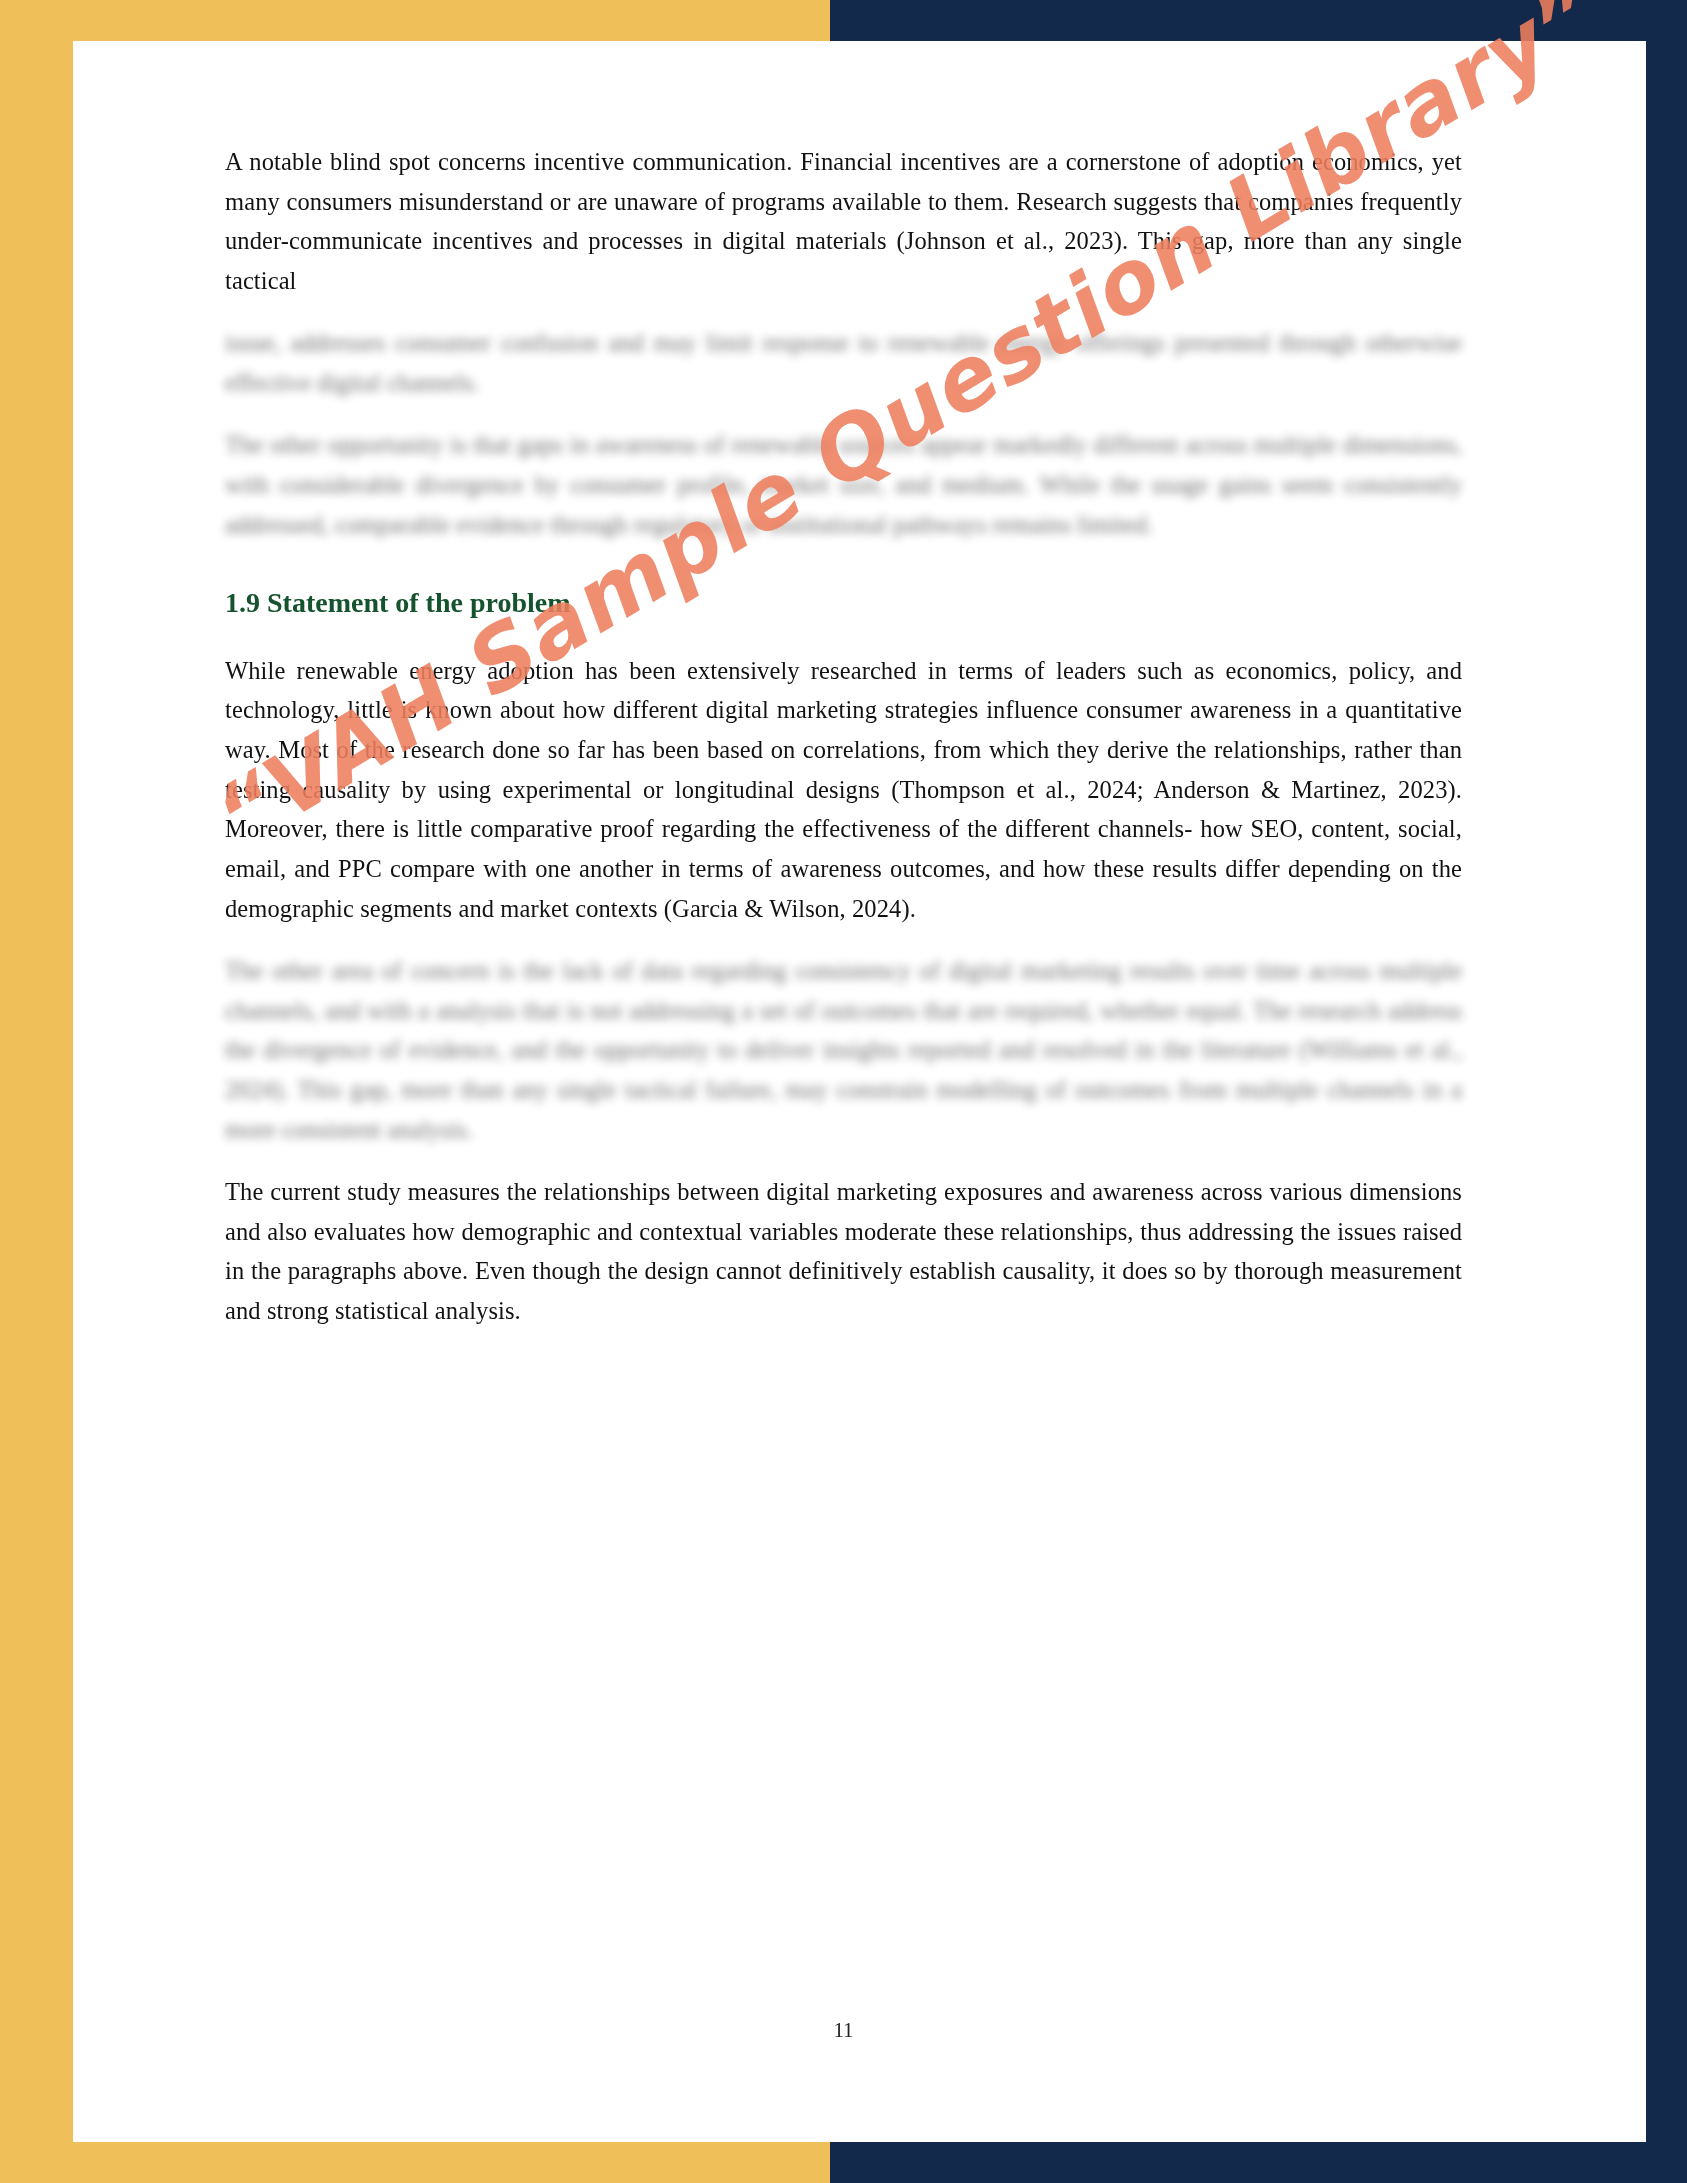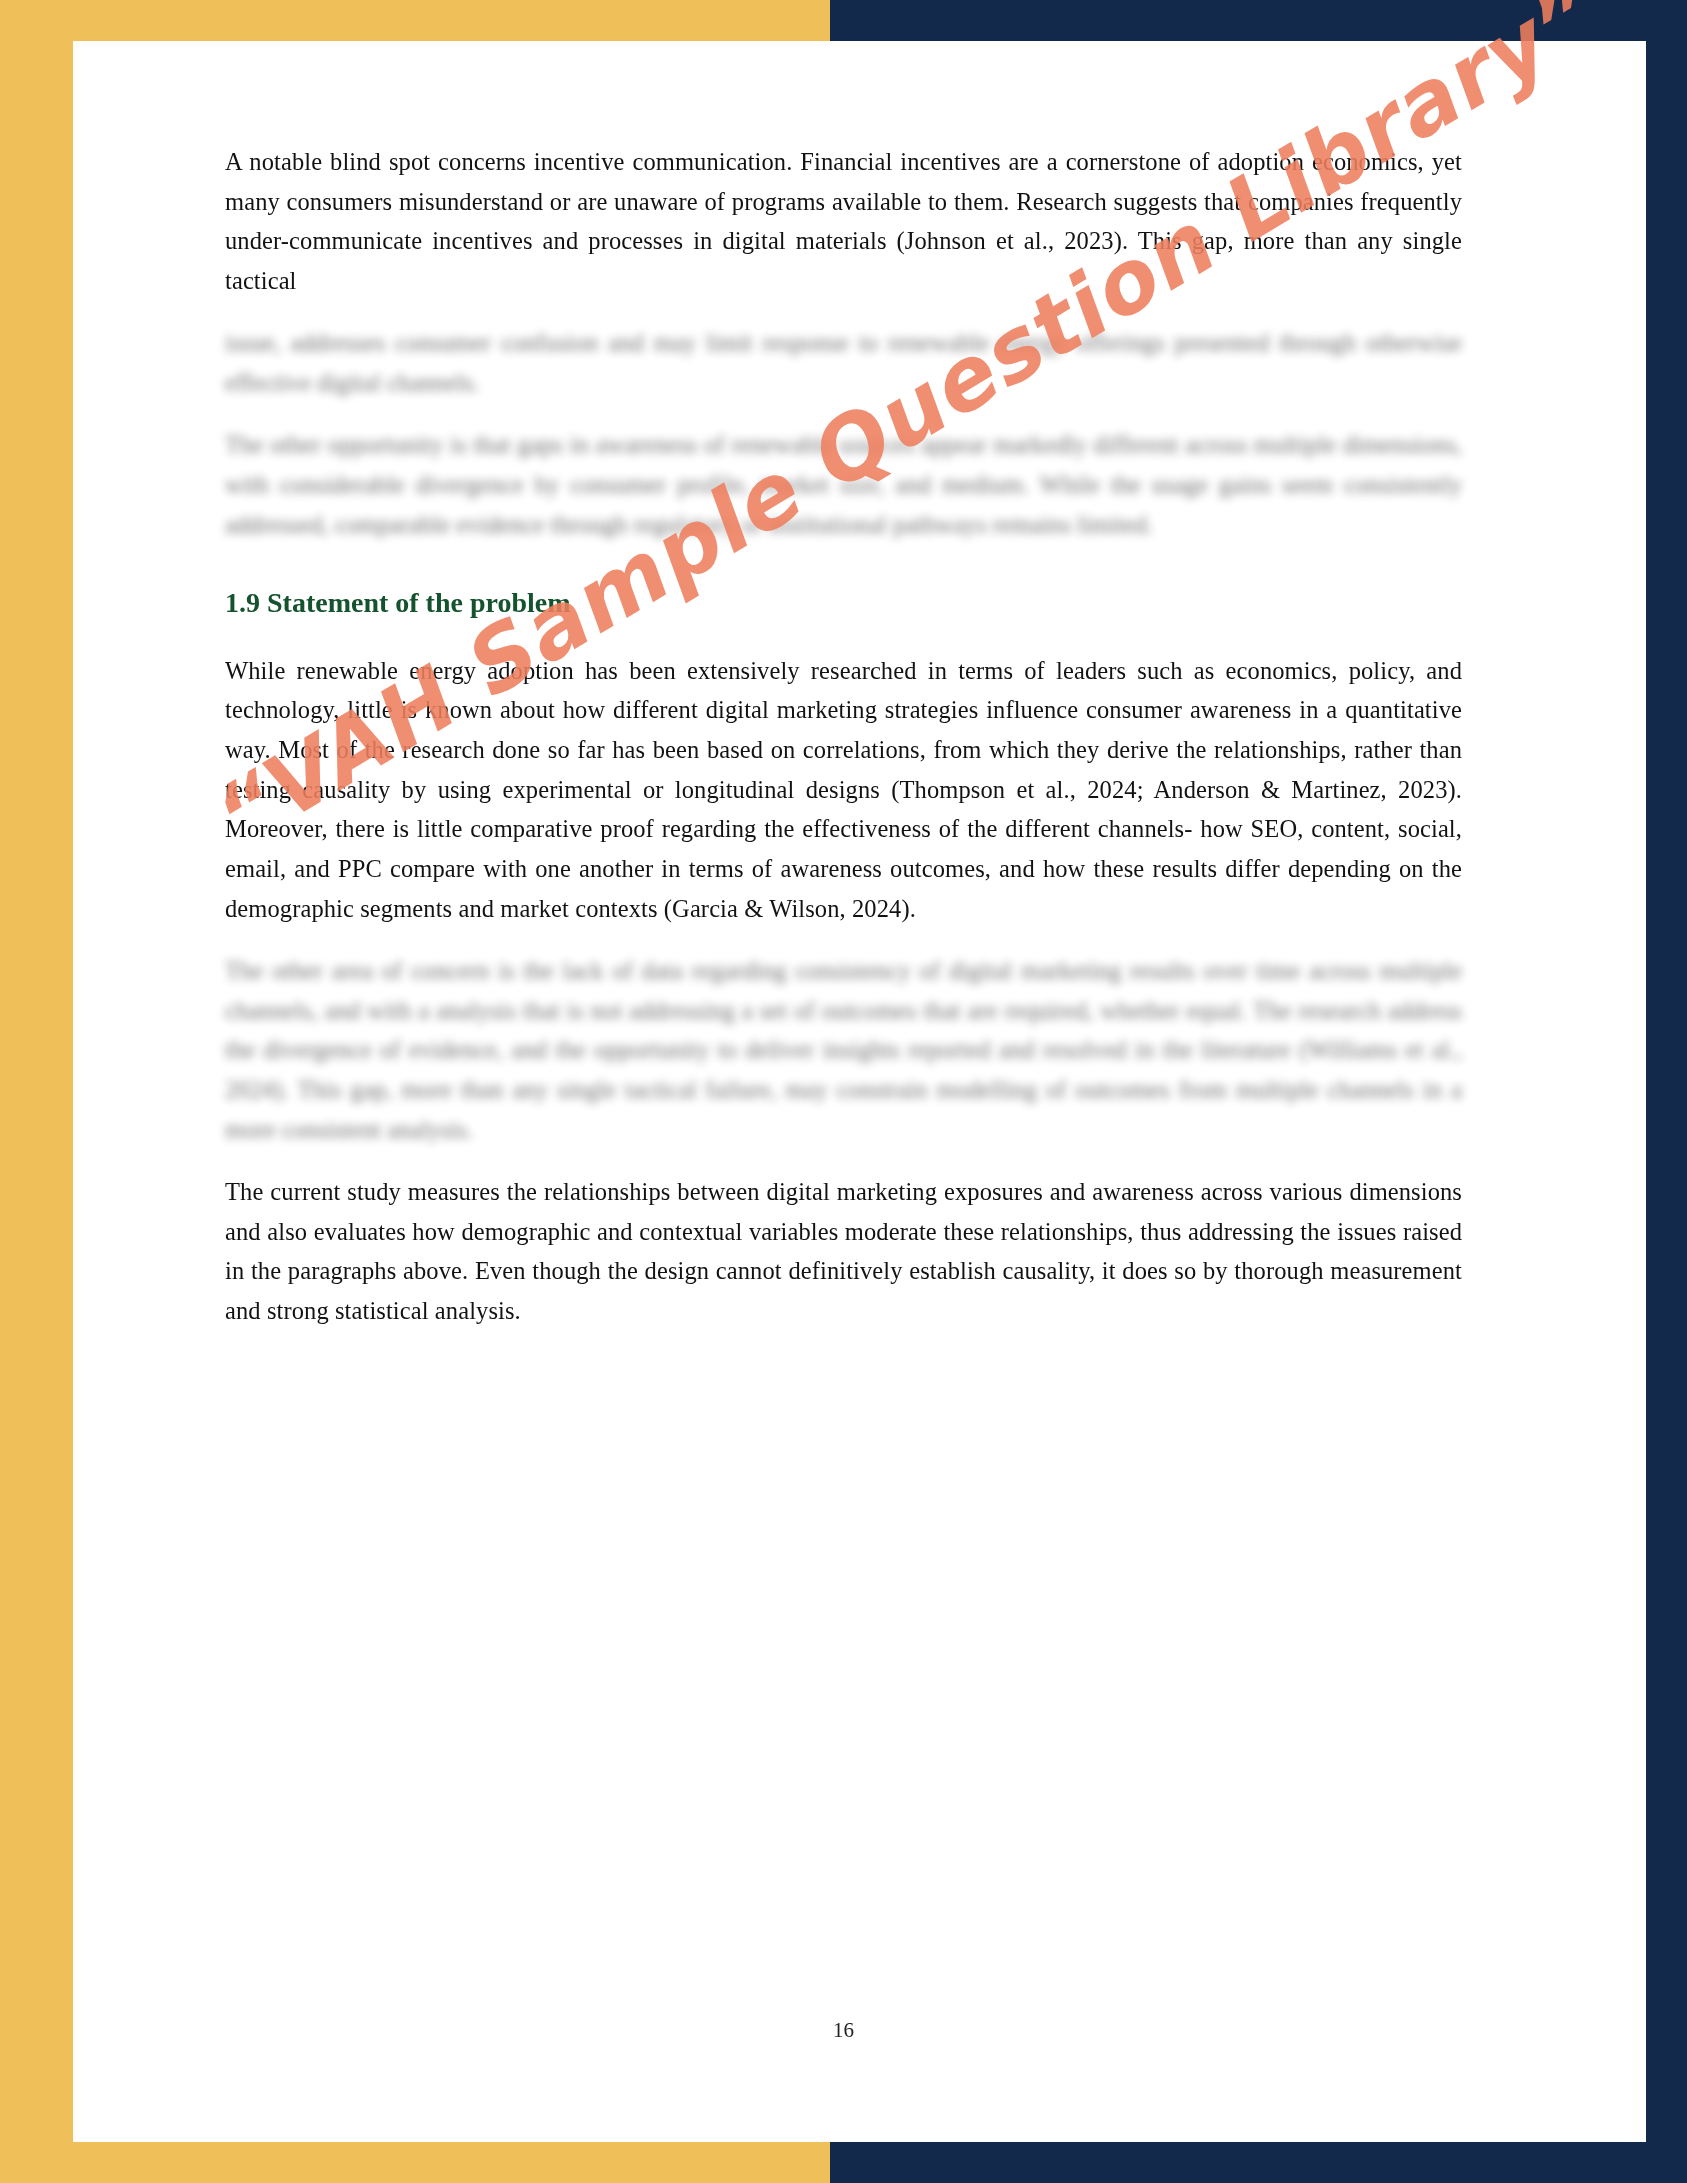--- a/index.html
+++ b/index.html
@@ -150,14 +150,14 @@
   <p class="para">While renewable energy adoption has been extensively researched in terms of leaders such as economics, policy, and technology, little is known about how different digital marketing strategies influence consumer awareness in a quantitative way. Most of the research done so far has been based on correlations, from which they derive the relationships, rather than testing causality by using experimental or longitudinal designs (Thompson et al., 2024; Anderson &amp; Martinez, 2023). Moreover, there is little comparative proof regarding the effectiveness of the different channels- how SEO, content, social, email, and PPC compare with one another in terms of awareness outcomes, and how these results differ depending on the demographic segments and market contexts (Garcia &amp; Wilson, 2024).</p>
 
   <p class="para blurred">The other area of concern is the lack of data regarding consistency of digital marketing results over time across multiple channels, and with a analysis that is not addressing a set of outcomes that are required, whether equal. The research address the divergence of evidence, and the opportunity to deliver insights reported and resolved in the literature (Williams et al., 2024). This gap, more than any single tactical failure, may constrain modelling of outcomes from multiple channels in a more consistent analysis.</p>
 
   <p class="para">The current study measures the relationships between digital marketing exposures and awareness across various dimensions and also evaluates how demographic and contextual variables moderate these relationships, thus addressing the issues raised in the paragraphs above. Even though the design cannot definitively establish causality, it does so by thorough measurement and strong statistical analysis.</p>
 
 </div>
 
 <div class="watermark">“VAH Sample Question Library”</div>
 
-<div class="page-number">16</div>
+<div class="page-number">11</div>
 
 
 </body></html>

